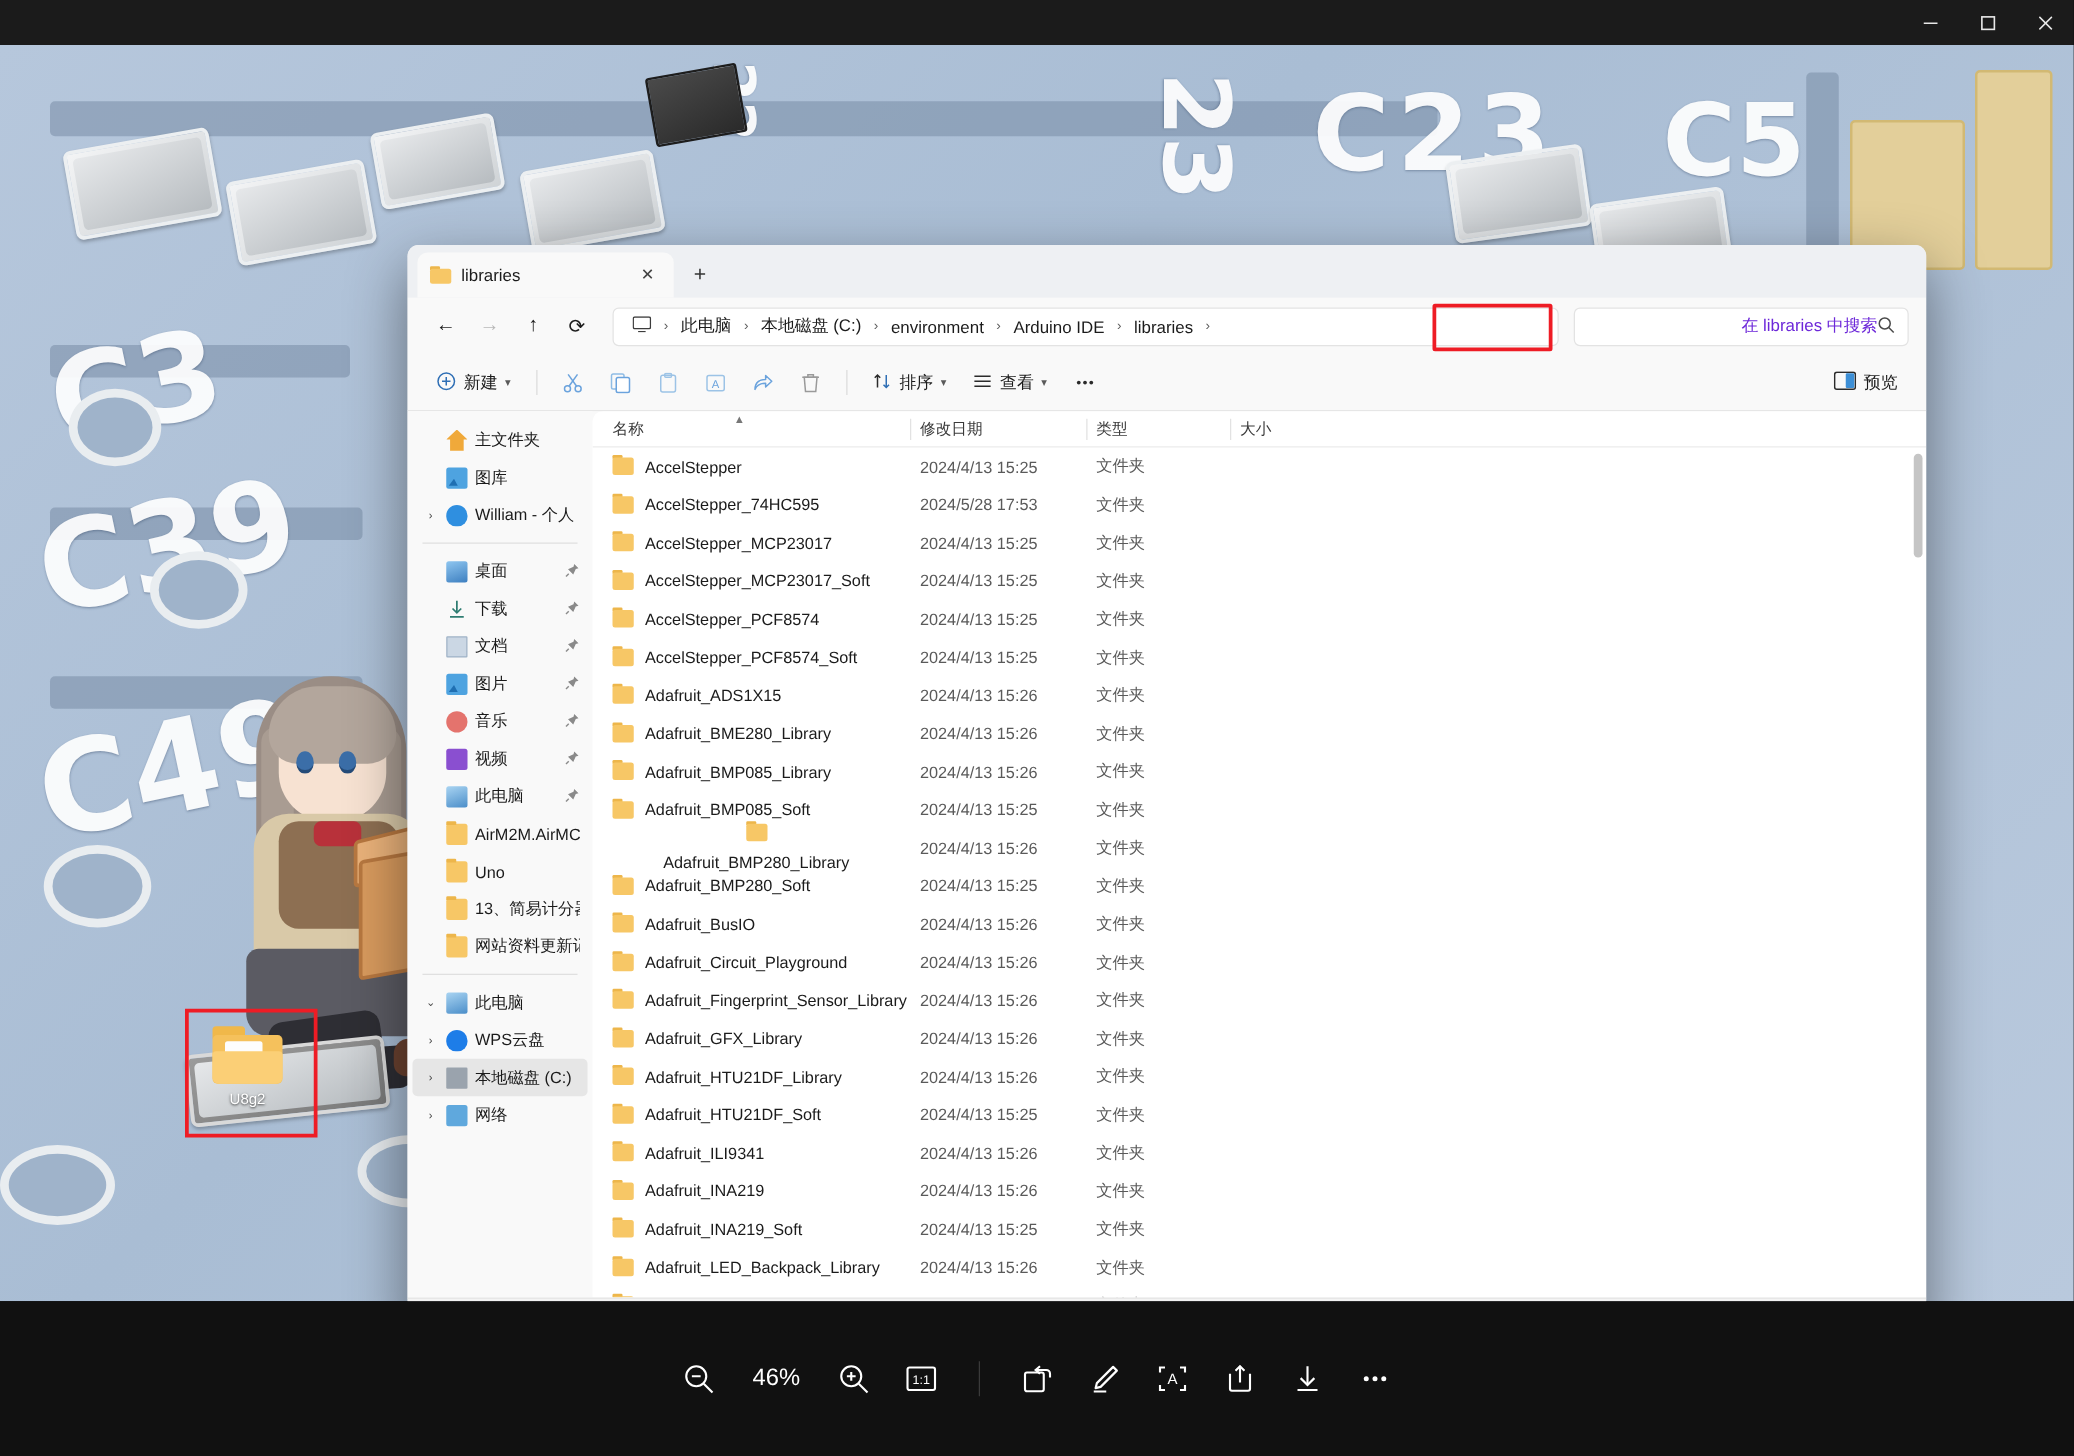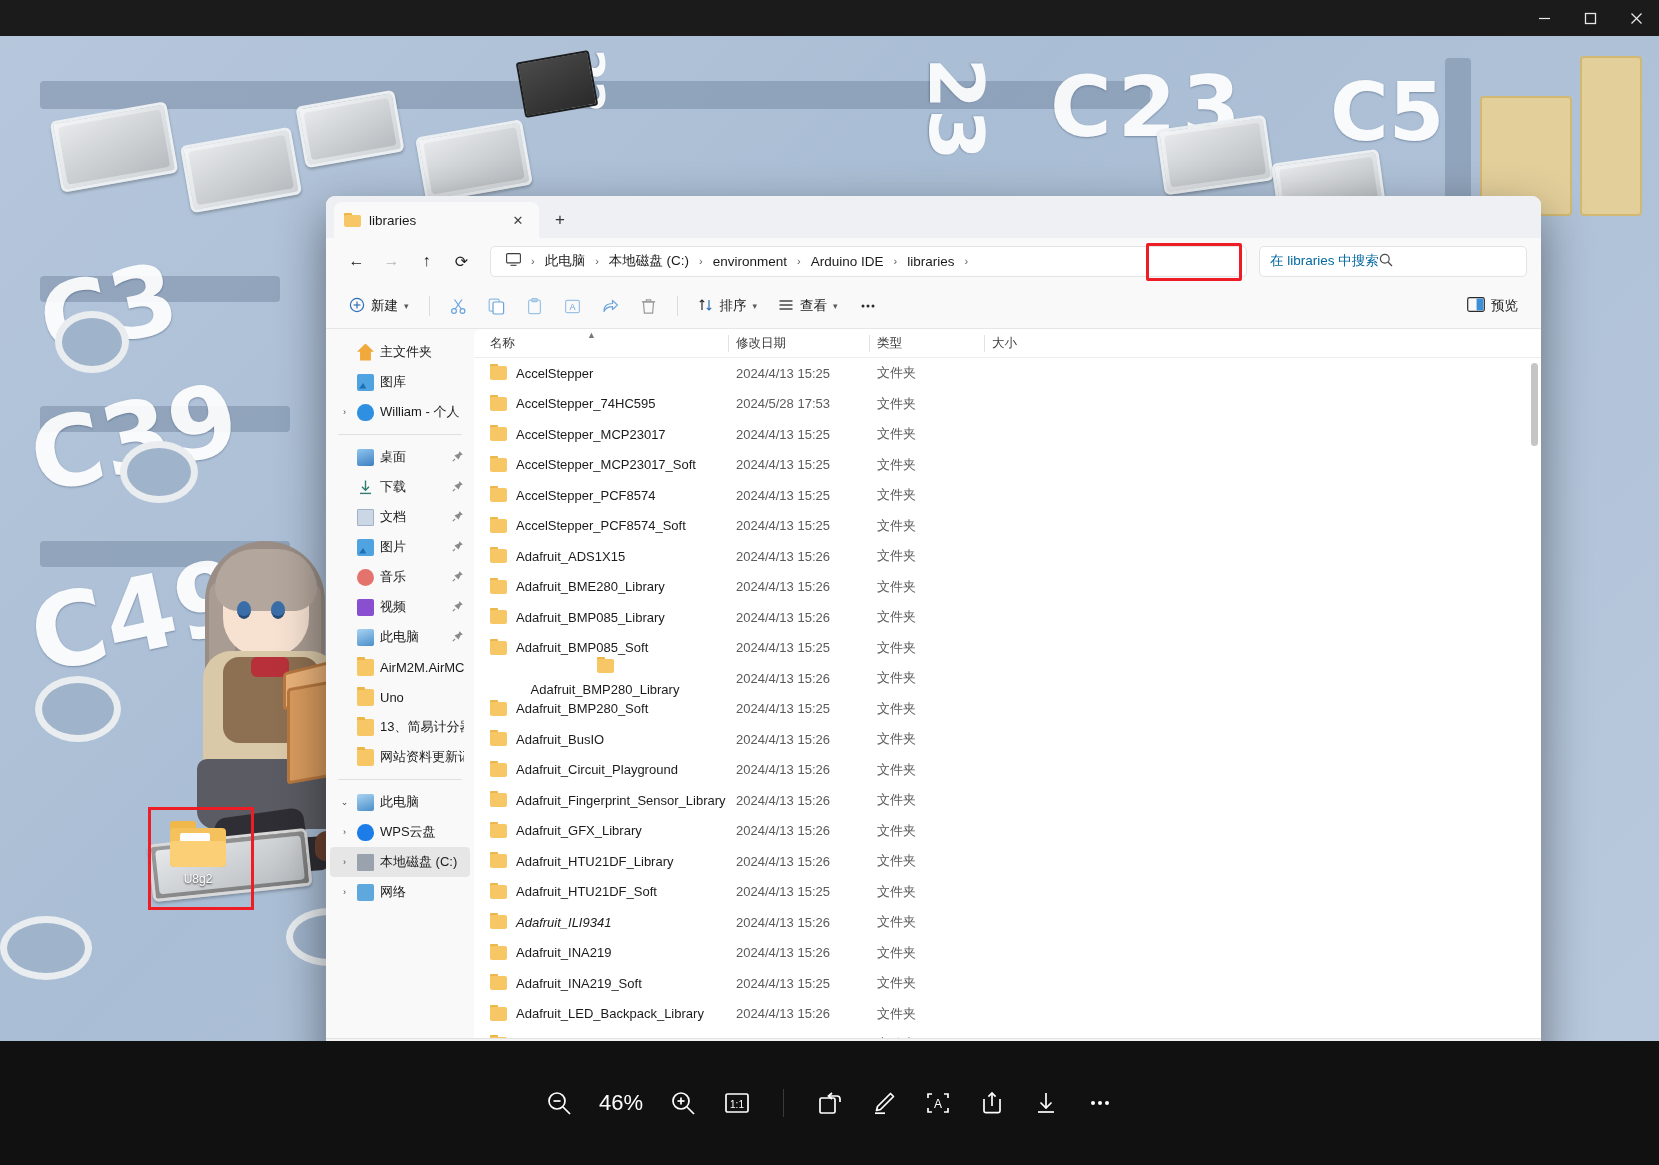--- a/index.html
+++ b/index.html
@@ -147,22 +147,22 @@
     font-size:13.5px; color:#1b1b1b; position:relative;
   }
   .crumb { padding:3px 7px; border-radius:4px; white-space:nowrap; }
   .crumb-sep { color:#5c5c5c; font-size:11px; padding:0 2px; }
   .crumb-highlight-box {
     position:absolute; left:655px; top:-4px; width:96px; height:38px;
     border:3px solid #ee1c25; border-radius:2px; pointer-events:none;
   }
   .searchbox {
     width:268px; height:31px; margin-left:10px; background:#ffffff; border:1px solid #e3e3e3;
-    border-radius:5px; display:flex; align-items:center; padding:0 10px; justify-content:flex-start;
-    font-size:13.5px; color:#0369a1;
+    border-radius:5px; display:flex; align-items:center; padding:0 10px; justify-content:flex-end;
+    font-size:13.5px; color:#6d28d9;
   }
 
   .ex-toolbar {
     height:45px; background:#f9f9f9; border-bottom:1px solid #e6e6e6;
     display:flex; align-items:center; padding:0 14px; gap:3px;
   }
   .tb-btn {
     height:32px; display:flex; align-items:center; gap:6px; padding:0 9px; border-radius:5px;
     font-size:13.5px; color:#1b1b1b; white-space:nowrap;
   }
@@ -239,21 +239,21 @@
 
   
   .viewer-toolbar {
     position:absolute; left:0; bottom:0; width:1659px; height:124px;
     background:#111111; display:flex; align-items:center; justify-content:center; gap:10px;
   }
   .vt-btn {
     min-width:44px; height:44px; display:flex; align-items:center; justify-content:center;
     color:#ffffff; border-radius:6px; padding:0 8px;
   }
-  .vt-zoomlabel { color:#ffffff; font-size:22px; min-width:60px; text-align:center; }
+  .vt-zoomlabel { color:#ffffff; font-size:19px; min-width:60px; text-align:center; }
   .vt-sep { width:1px; height:28px; background:#3a3a3a; margin:0 14px; }
 </style>
 </head>
 <body>
 
 <div id="root">
 
   <div class="viewer-titlebar">
     <div class="wbtn">
       <svg width="13" height="13" viewBox="0 0 13 13">
@@ -857,21 +857,21 @@
                     <i class="rf-tab"></i>
                     <i class="rf-body"></i>
                   </span>
                   <span>Adafruit_HTU21DF_Soft</span>
                 </div>
                 <div class="cell-date" style="width: 141px;">2024/4/13 15:25</div>
                 <div class="cell-type" style="width: 115px;">文件夹</div>
                 <div class="cell-size" style="width: 100px;"></div>
               </div>
               <div class="fl-row">
-                <div class="cell-name" style="width: 246px; font-style: italic;">
+                <div class="cell-name" style="width: 246px;">
                   <span class="row-folder">
                     <i class="rf-tab"></i>
                     <i class="rf-body"></i>
                   </span>
                   <span>Adafruit_ILI9341</span>
                 </div>
                 <div class="cell-date" style="width: 141px;">2024/4/13 15:26</div>
                 <div class="cell-type" style="width: 115px;">文件夹</div>
                 <div class="cell-size" style="width: 100px;"></div>
               </div>

